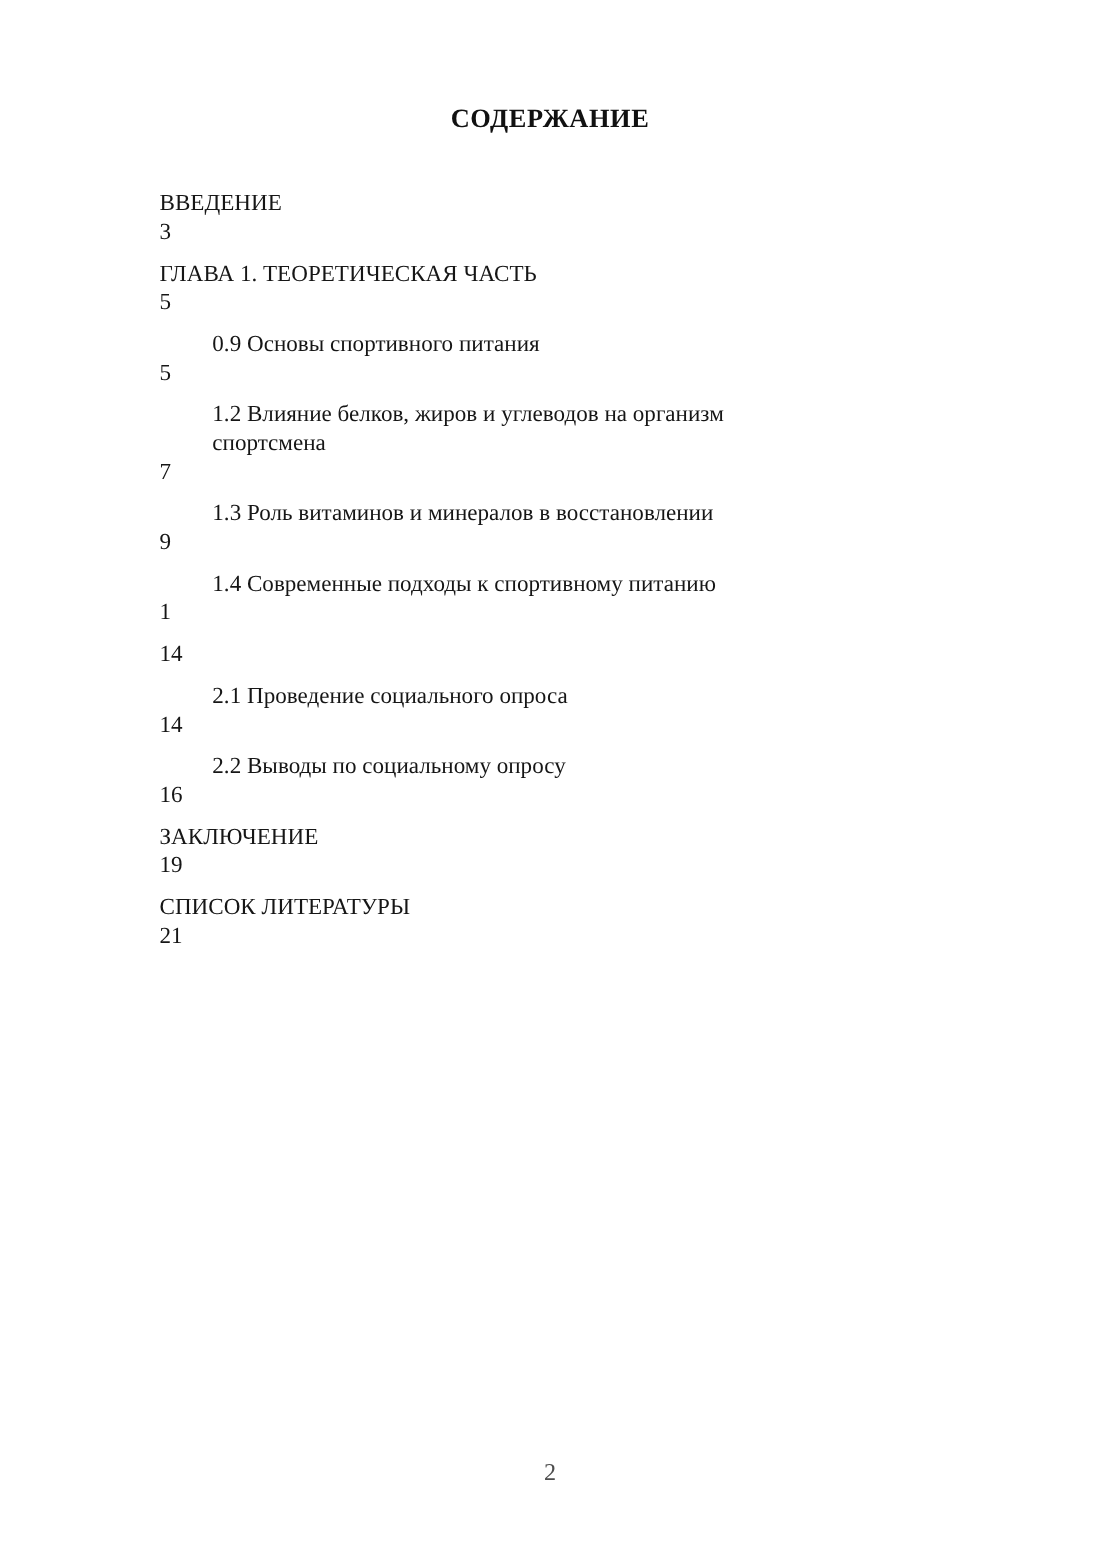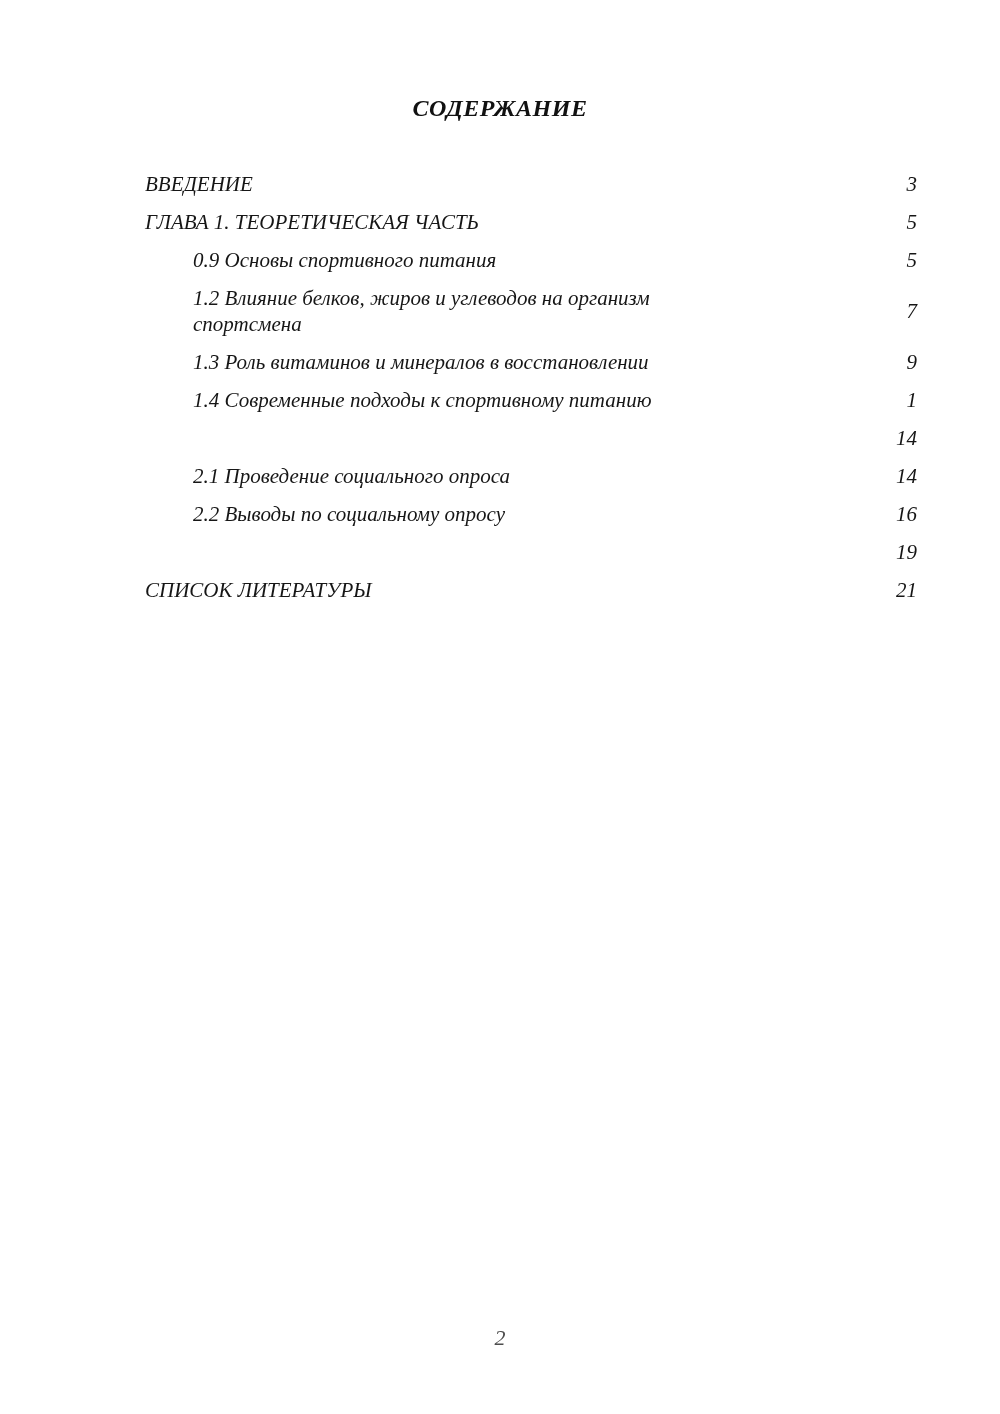--- a/index.html
+++ b/index.html
@@ -1,15 +1,15 @@
 <!DOCTYPE html>
 <html><head>
 <meta charset="utf-8">
 <style>
-  * { margin: 0; padding: 0; box-sizing: border-box; font-style: italic; }
+  * { margin: 0; padding: 0; box-sizing: border-box; }
   html, body { background: #ffffff; }
   body {
     font-family: "Liberation Serif", "DejaVu Serif", serif;
     color: #1a1a1a;
   }
   .page {
     position: relative;
     width: 1000px;
     height: 1414px;
     background: #ffffff;
@@ -24,24 +24,25 @@
     letter-spacing: 0.5px;
     color: #111111;
   }
   .toc {
     margin: 48px 83px 0 145px;
     width: 772px;
   }
   .toc-row {
     display: flex;
     justify-content: space-between;
-    align-items: center;
+    align-items: flex-start;
     font-size: 21px;
     line-height: 26px;
     margin-bottom: 12px;
+    flex-direction: column;
   }
   .toc-row .toc-label {
     width: 600px;
     color: #161616;
   }
   .toc-row.level-1 .toc-label {
     padding-left: 48px;
   }
   .toc-row .toc-page {
     text-align: right;
@@ -105,20 +106,21 @@
     <span class="toc-label">2.1 Проведение социального опроса</span>
     <span class="toc-page">14</span>
   </div>
 
   <div class="toc-row level-1">
     <span class="toc-label">2.2 Выводы по социальному опросу</span>
     <span class="toc-page">16</span>
   </div>
 
   <div class="toc-row level-0">
+    <span class="toc-label">ЗАКЛЮЧЕНИЕ</span>
     <span class="toc-page">19</span>
   </div>
 
   <div class="toc-row level-0">
     <span class="toc-label">СПИСОК ЛИТЕРАТУРЫ</span>
     <span class="toc-page">21</span>
   </div>
 </div>
 
   <div class="footer-page-number">2</div>

